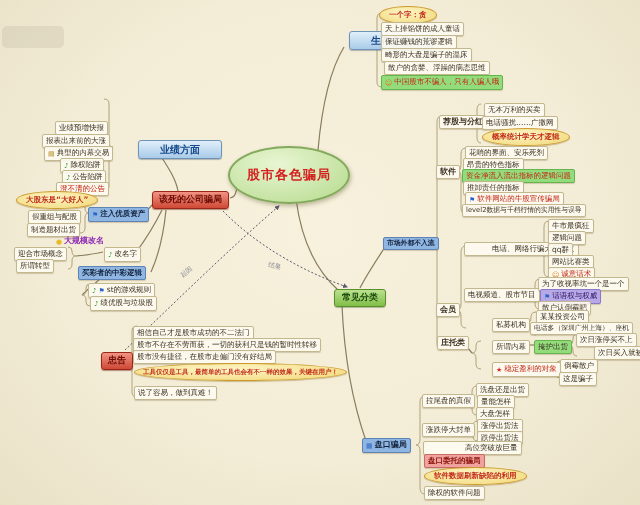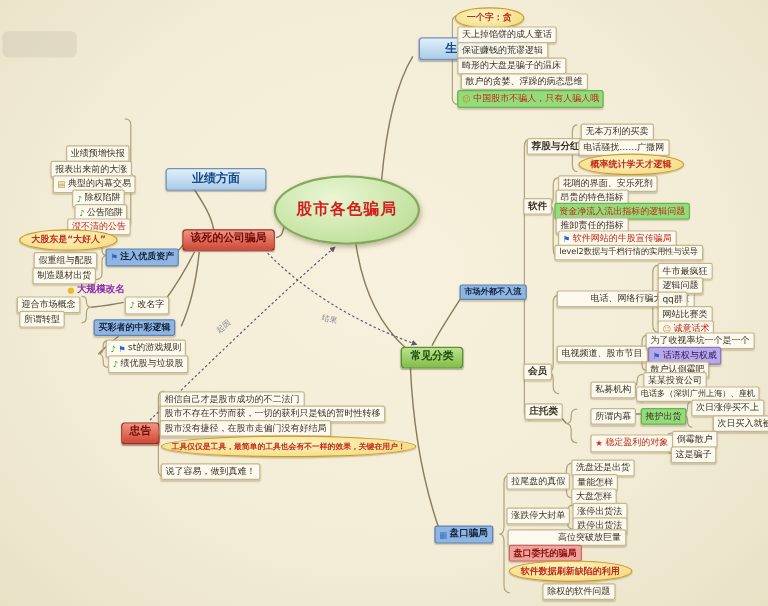--- a/index.html
+++ b/index.html
@@ -170,16 +170,16 @@
     <div class="node item" style="left: 422px; top: 394px;"><span>拉尾盘的真假</span></div>
     <div class="node item" style="left: 476px; top: 383px;"><span>洗盘还是出货</span></div>
     <div class="node item" style="left: 477px; top: 395px;"><span>量能怎样</span></div>
     <div class="node item" style="left: 476px; top: 407px;"><span>大盘怎样</span></div>
     <div class="node item" style="left: 422px; top: 423px;"><span>涨跌停大封单</span></div>
     <div class="node item" style="left: 477px; top: 419px;"><span>涨停出货法</span></div>
     <div class="node item" style="left: 477px; top: 431px;"><span>跌停出货法</span></div>
     <div class="node item" style="left: 423px; top: 441px; padding-left: 41px;"><span>高位突破放巨量</span></div>
     <div class="node item pkhl" style="left: 424px; top: 454px;"><span>盘口委托的骗局</span></div>
     <div class="node ey" style="left: 424px; top: 467px;"><span>软件数据刷新缺陷的利用</span></div>
-    <div class="node item" style="left: 424px; top: 486px; margin-left: 28px;"><span>除权的软件问题</span></div>
+    <div class="node item" style="left: 424px; top: 486px;"><span>除权的软件问题</span></div>
     <div class="node node rel rot-l" style="left: 180px; top: 268px;"><span>起因</span></div>
     <div class="node node rel rot-r" style="left: 268px; top: 262px;"><span>结果</span></div>
   </div>
 
 </body></html>

